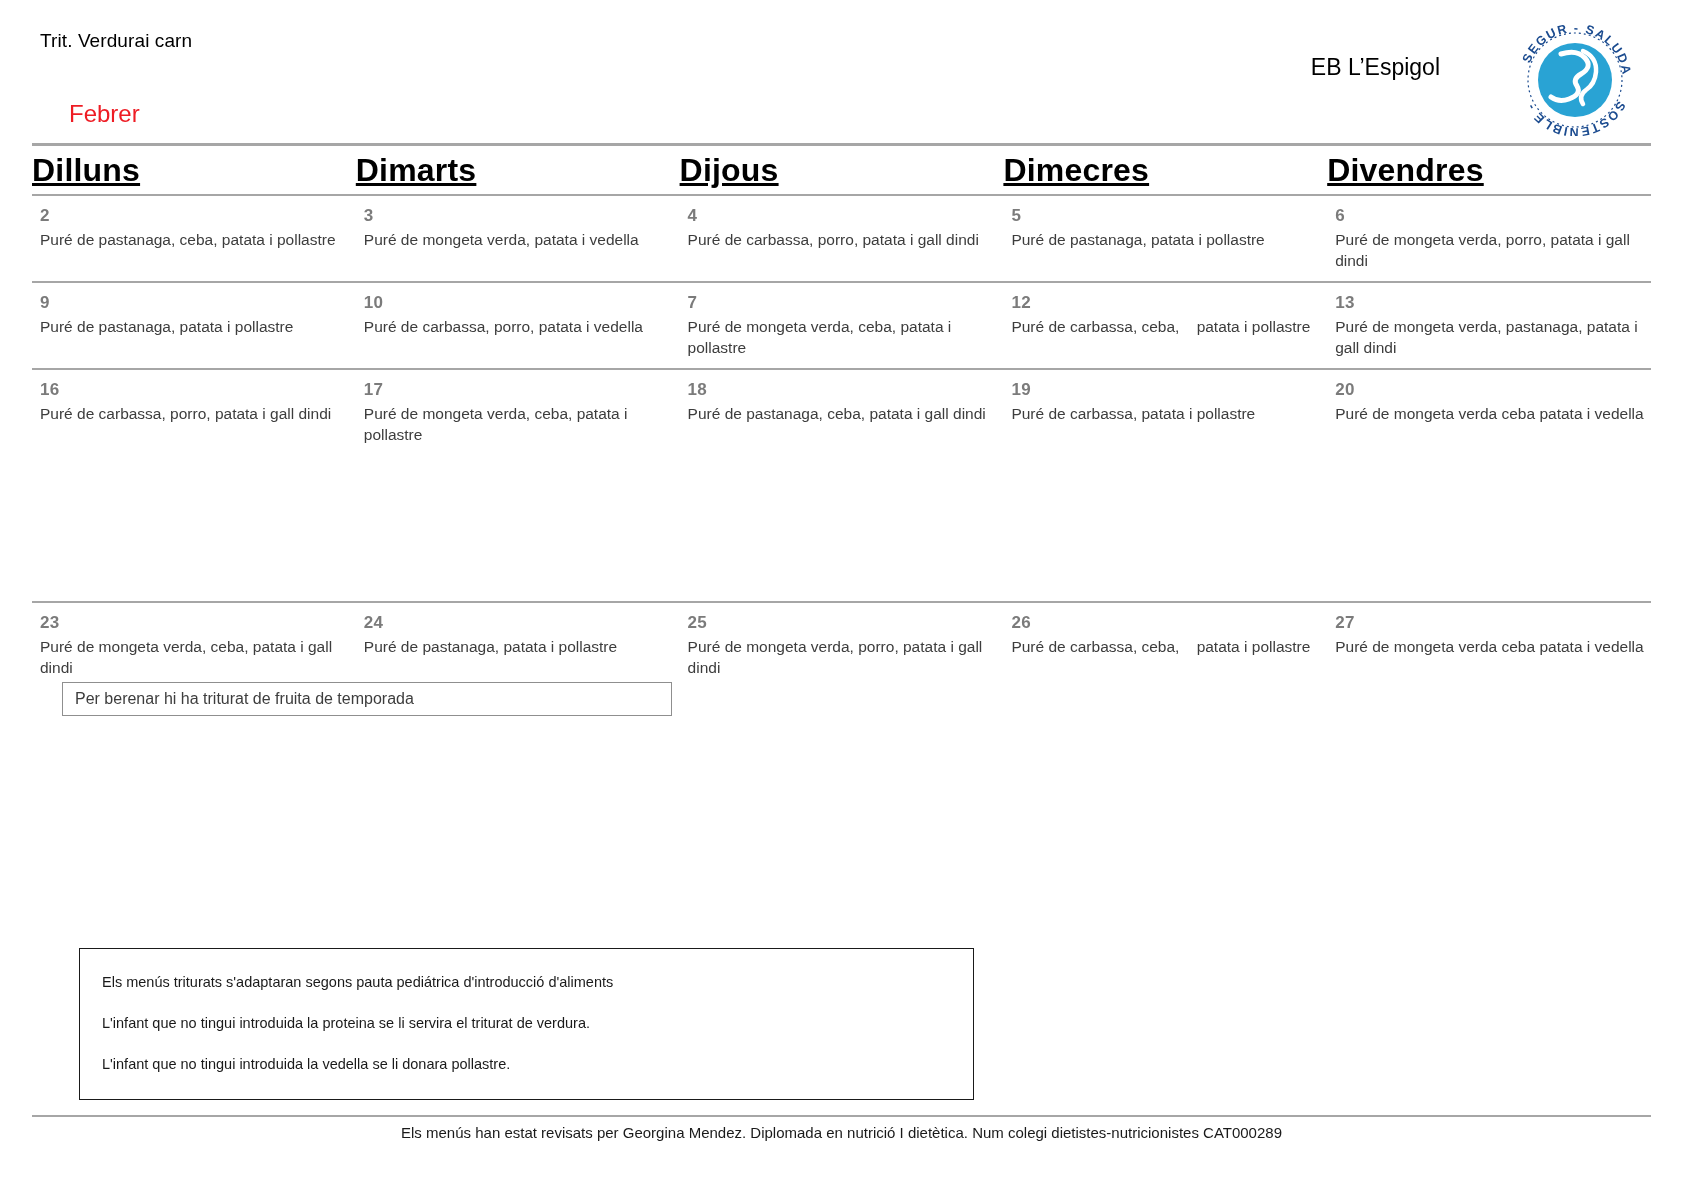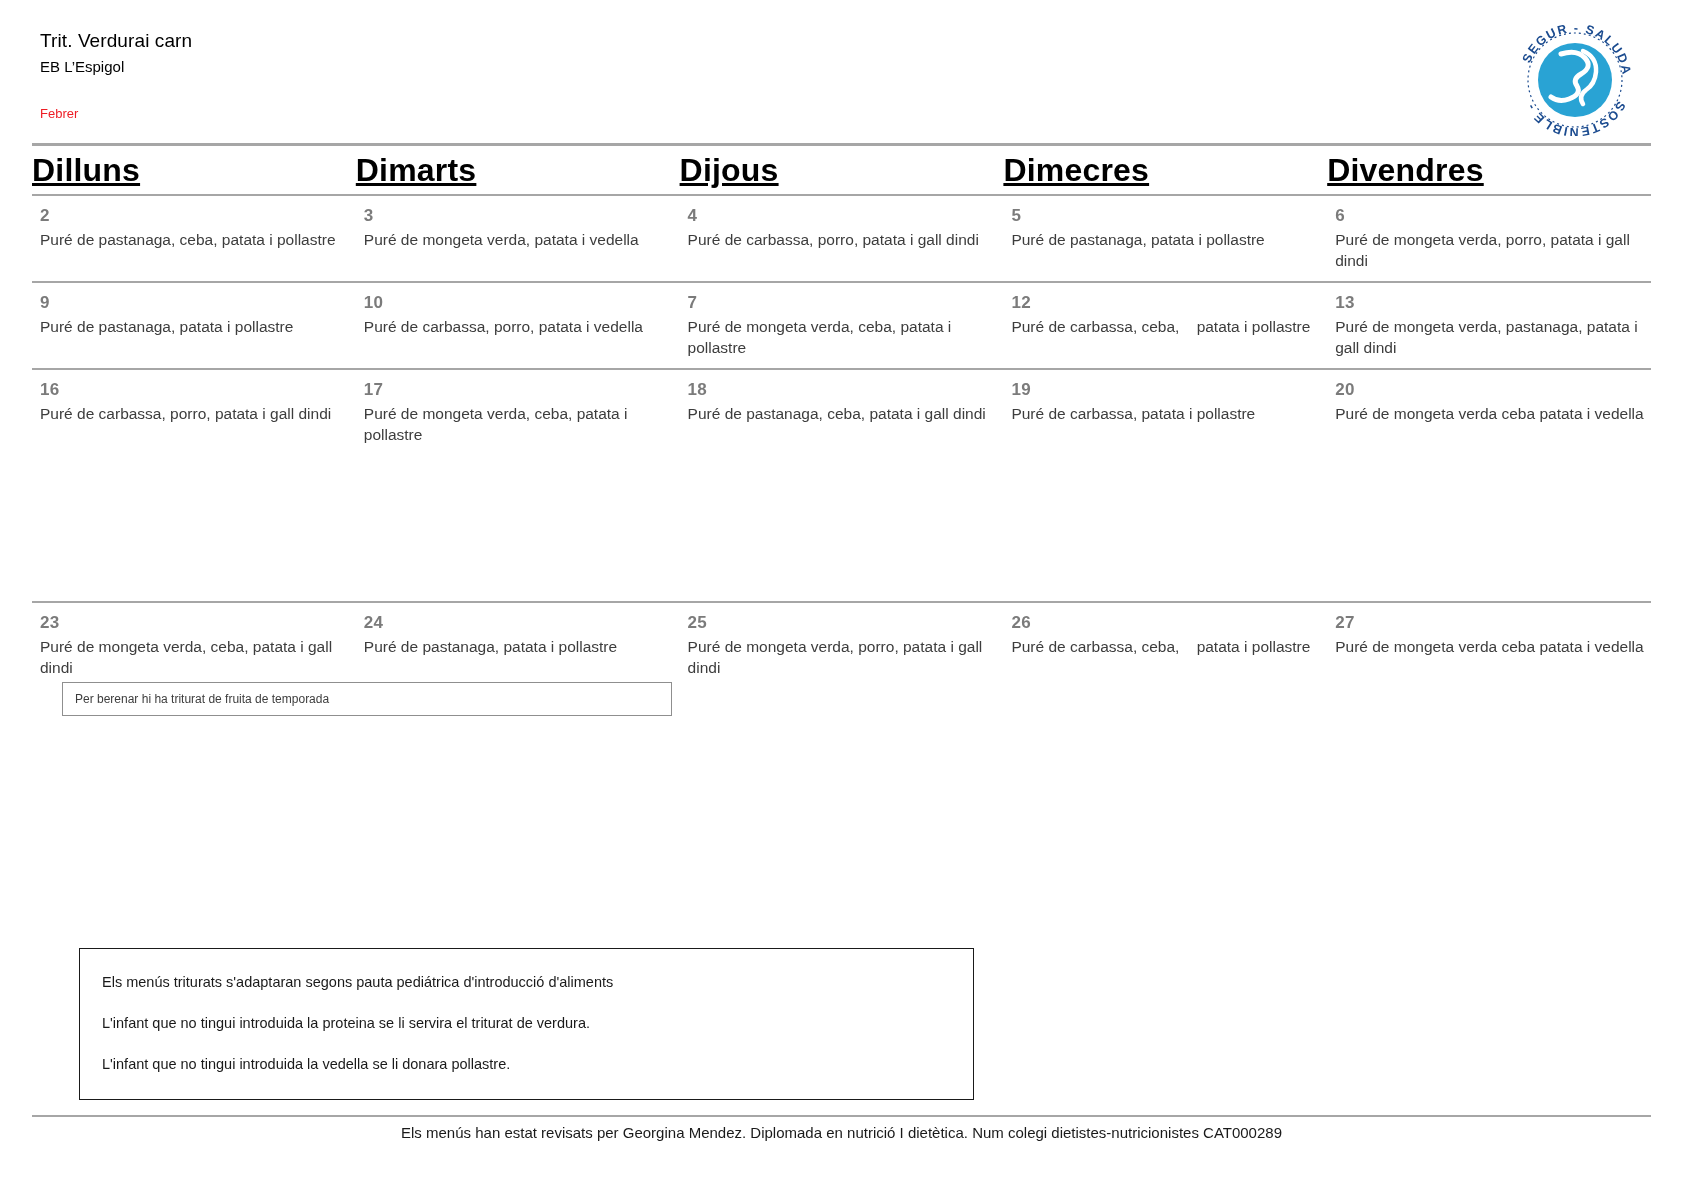--- a/index.html
+++ b/index.html
@@ -21,29 +21,31 @@
     top: 28px;
     width: 1400px;
   }
   .title-main {
     font-size: 19px;
     font-weight: normal;
     line-height: 26px;
     letter-spacing: .1px;
   }
   .title-sub {
-    font-size: 15px;
+    font-size: 23px;
     font-weight: normal;
     line-height: 26px;
+    text-align: right;
   }
   .month {
     margin-top: 22px;
-    font-size: 13px;
+    font-size: 24px;
     color: #ee1c24;
     line-height: 24px;
+    margin-left: 29px;
   }
 
   
   .logo-wrap {
     position: absolute;
     right: 42px;
     top: 18px;
     width: 132px;
     height: 118px;
   }
@@ -110,21 +112,21 @@
   .berenar {
     position: absolute;
     left: 62px;
     top: 682px;
     width: 610px;
     height: 34px;
     border: 1.5px solid #8f8f8f;
     display: flex;
     align-items: center;
     padding-left: 12px;
-    font-size: 12px;
+    font-size: 16px;
     color: #3d3d3d;
     background: #fff;
   }
 
   
   .notes {
     position: absolute;
     left: 79px;
     top: 948px;
     width: 895px;

